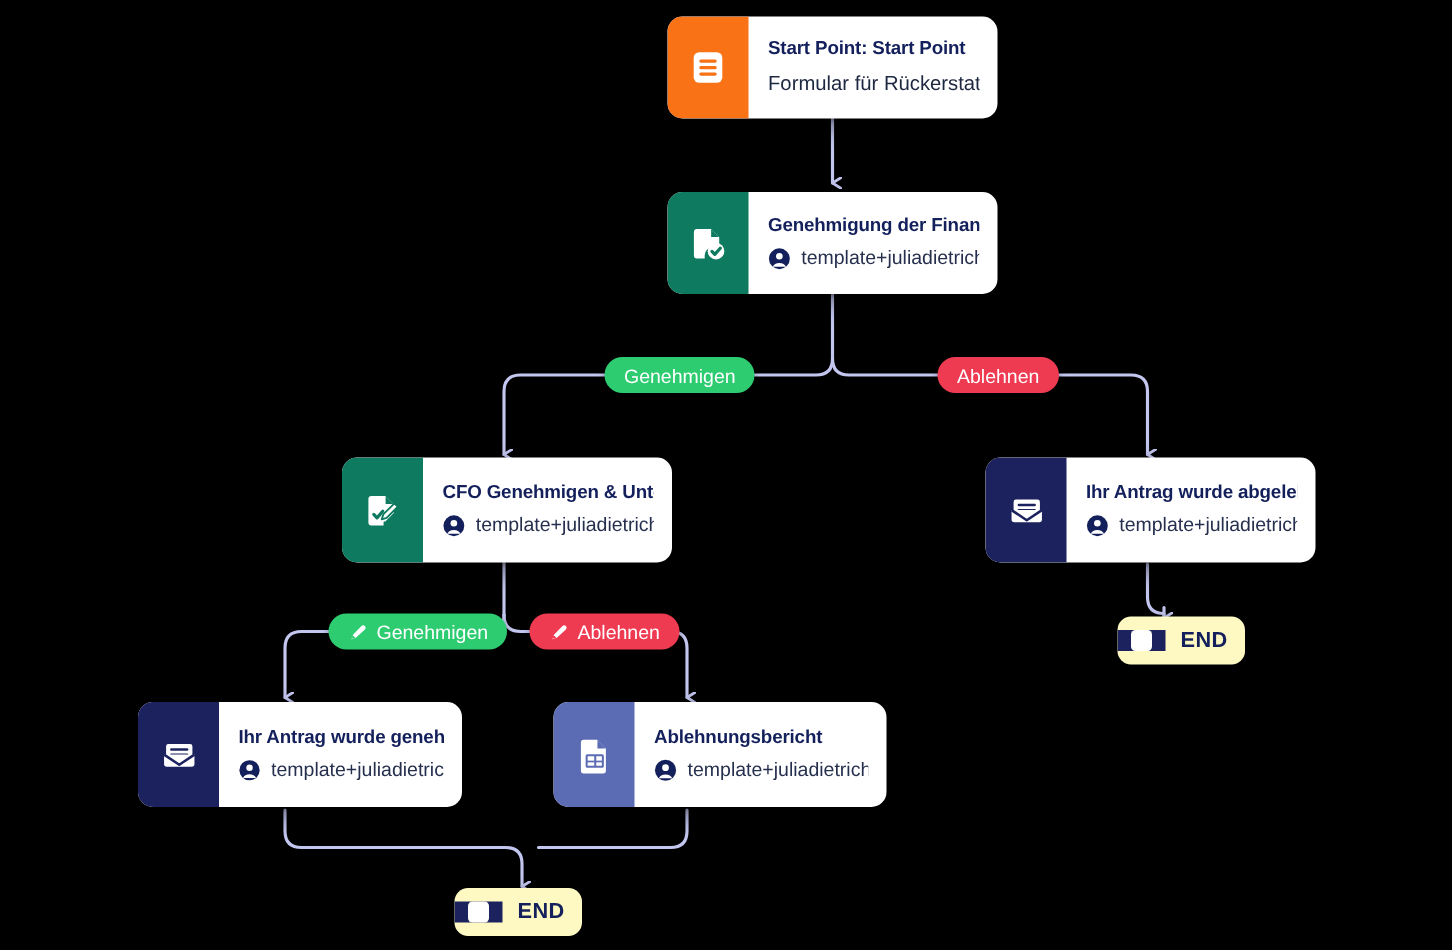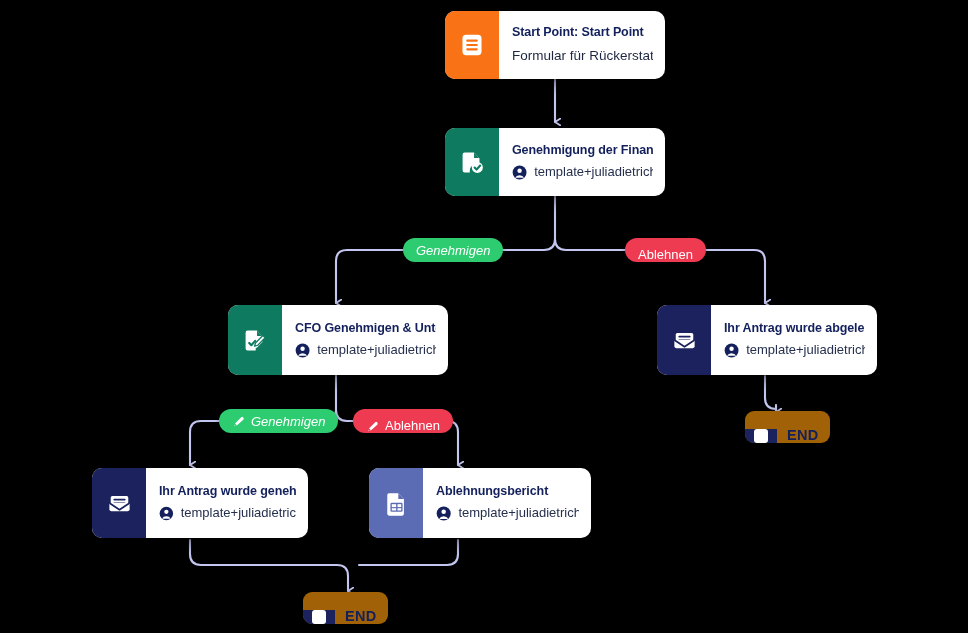--- a/index.html
+++ b/index.html
@@ -23,34 +23,34 @@
   .assignee{display:flex;align-items:center;gap:7px;min-width:0;}
   .assignee .txt{white-space:nowrap;overflow:hidden;}
 
   
   .p-orange{background:#f97316;}
   .p-green{background:#0e7a5f;}
   .p-navy{background:#1b225e;}
   .p-peri{background:#5c6cb4;}
 
   
-  .endnode{position:absolute;display:flex;align-items:flex-end;background:#a16207;
+  .endnode{position:absolute;display:flex;align-items:center;background:#fef9c3;
            border-radius:9px;overflow:hidden;height:32px;
            box-shadow:0 5px 12px rgba(0,0,0,.45),0 1px 3px rgba(0,0,0,.35);}
   .endnode .panel{width:32px;flex:0 0 32px;display:flex;align-items:center;justify-content:center;background:#1b225e;}
   .endnode .stop{width:14px;height:14px;border-radius:3px;background:#fff;}
   .endnode .lbl{display:flex;align-items:center;padding:0 11px 0 10px;
                 font-size:14.5px;font-weight:bold;color:#13205c;letter-spacing:.3px;}
 
   
   .pill{position:absolute;display:flex;align-items:center;gap:6px;height:24px;
         padding:0 13px;border-radius:13px;font-size:13px;color:#fff;
         white-space:nowrap;box-shadow:0 2px 5px rgba(0,0,0,.35);}
-  .pill.green{background:#2ecc71;font-style:italic;}
-  .pill.red{background:#ef3b52;align-items:flex-end;}
+  .pill.green{background:#2ecc71;}
+  .pill.red{background:#ef3b52;}
   .pill svg{display:block;}
 
   .icon-svg{display:block;}
 </style>
 </head>
 <body>
 
 <div id="canvas">
 
   <svg class="edges" viewBox="0 0 968 633" xmlns="http://www.w3.org/2000/svg">

